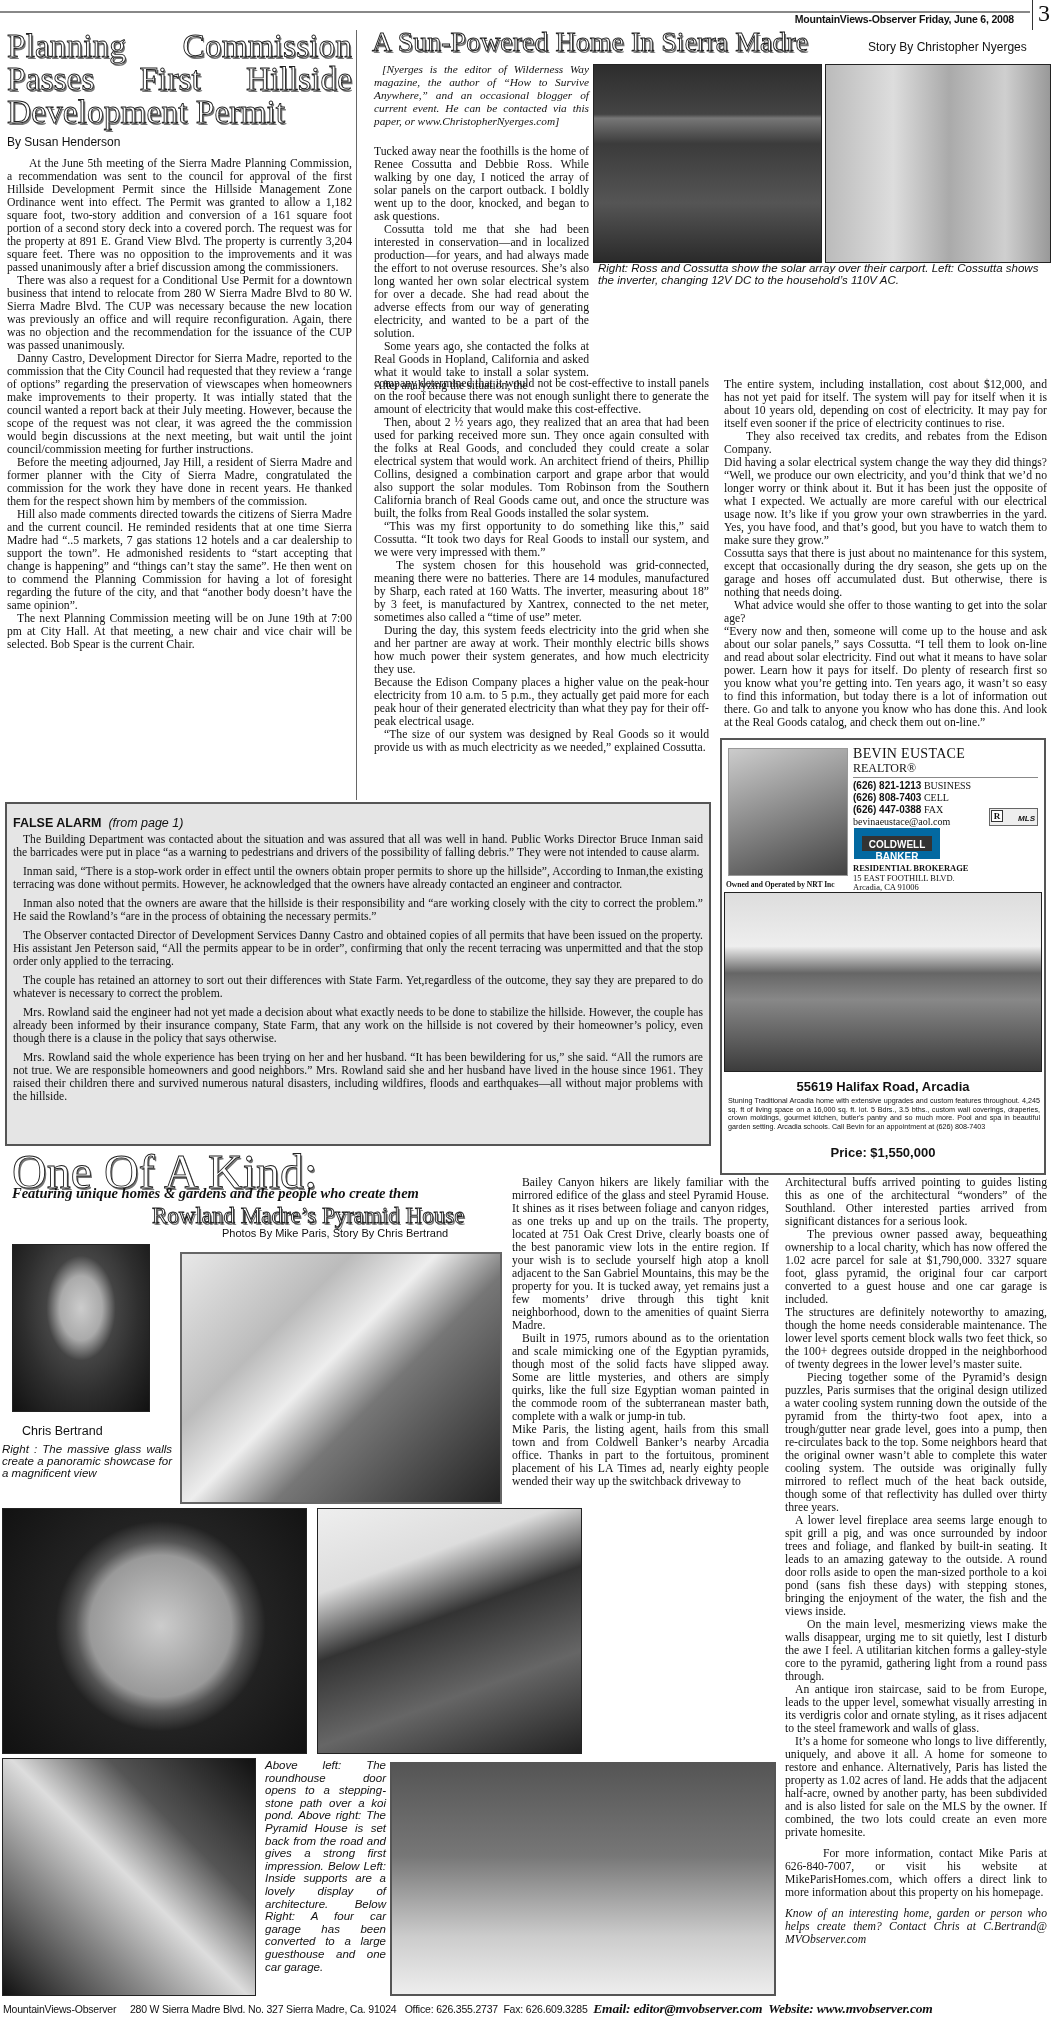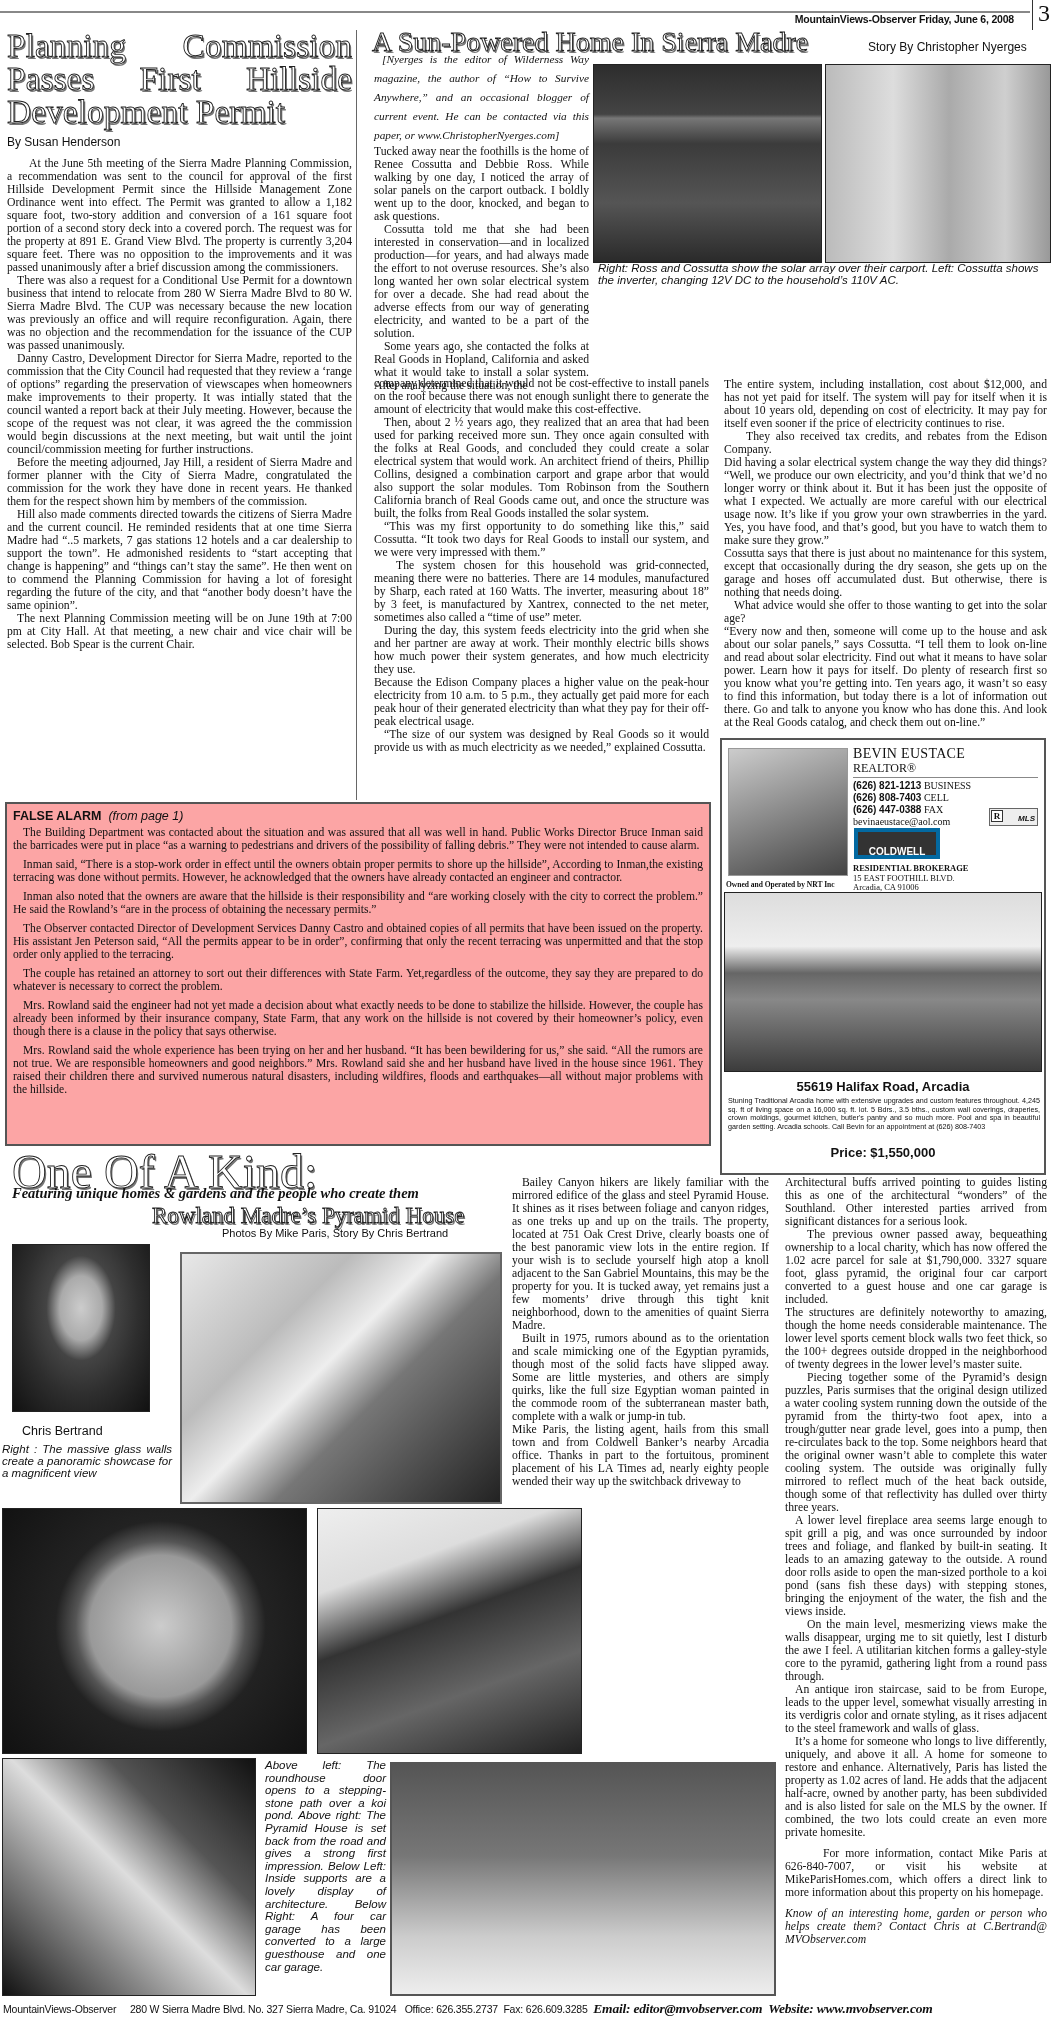--- a/index.html
+++ b/index.html
@@ -14,47 +14,47 @@
 .h1a span{display:block;text-align:justify;text-align-last:justify}
 .h1a span.last{text-align-last:left}
 .byline-a{left:7px;top:135px;font-family:"Liberation Sans",sans-serif;font-size:12px}
 .body{font-size:11.7px;line-height:13px;text-align:justify}
 .body p{text-indent:10px}
 .body p.ni{text-indent:0}
 .body p.in2{text-indent:22px}
 .art1{left:7px;top:157px;width:345px}
 .h1b{left:372px;top:28px;font-size:28px;white-space:nowrap}
 .byline-b{left:868px;top:40px;font-family:"Liberation Sans",sans-serif;font-size:12px}
-.intro{left:374px;top:50px;width:215px;font-style:italic;font-size:11.3px;line-height:19px;text-align:justify}
+.intro{left:374px;top:63px;width:215px;font-style:italic;font-size:11.3px;line-height:13px;text-align:justify}
 .intro p{text-indent:8px}
 .art2a{left:374px;top:145px;width:215px}
 .art2b{left:374px;top:377px;width:335px}
 .photo{background:#3a3a3a;border:1px solid #222;overflow:hidden}
 .ph-solar{left:593px;top:64px;width:229px;height:199px;background:linear-gradient(180deg,#2d2d2d 0%,#444 25%,#777 27%,#3b3b3b 40%,#555 70%,#2a2a2a 100%)}
 .ph-inverter{left:825px;top:64px;width:226px;height:199px;background:linear-gradient(90deg,#bbb 0%,#ddd 30%,#aaa 55%,#cfcfcf 80%,#999 100%)}
 .cap-solar{left:598px;top:262px;width:450px;font-family:"Liberation Sans",sans-serif;font-style:italic;font-size:11.5px;line-height:12px}
 .art2c{left:724px;top:378px;width:323px}
 .ad{left:720px;top:738px;width:326px;height:437px;border:2px solid #555;background:#fff}
 .ad-photo{left:6px;top:8px;width:120px;height:128px;background:linear-gradient(160deg,#ccc,#888 50%,#444);border:1px solid #999}
 .ad-name{left:131px;top:6px;font-size:14px;letter-spacing:0.3px}
 .ad-title{left:131px;top:21px;font-size:12px}
 .ad-hr{left:131px;top:37px;width:185px;height:1px;background:#888}
 .ad-lines{left:131px;top:40px;font-size:10px;line-height:12px}
 .ad-lines b{font-family:"Liberation Sans",sans-serif}
-.ad-cb{left:132px;top:88px;width:86px;height:31px;background:#333;color:#fff;font-family:"Liberation Sans",sans-serif;font-weight:bold;font-size:10px;text-align:center;line-height:12px;padding-top:14px;border:4px solid #0369a1}
+.ad-cb{left:132px;top:88px;width:86px;height:31px;background:#333;color:#fff;font-family:"Liberation Sans",sans-serif;font-weight:bold;font-size:10px;text-align:center;line-height:12px;padding-top:3px;border:8px solid #0369a1}
 .ad-mls{left:267px;top:68px;width:49px;height:18px;border:1px solid #666;font-size:8px;font-family:"Liberation Sans",sans-serif;font-weight:bold;font-style:italic;text-align:right;padding:5px 2px 0 0;background:#eee}
 .ad-r{left:269px;top:70px;width:12px;height:12px;border:1px solid #333;font-size:9px;text-align:center;line-height:10px;font-weight:bold;background:#fff}
 .ad-brok{left:131px;top:124px;font-size:8.5px;line-height:9.5px;font-weight:bold}
 .ad-brok span{font-weight:normal;display:block}
 .ad-owned{left:4px;top:140px;font-size:7.5px;font-weight:bold}
 .ad-house{left:2px;top:152px;width:318px;height:180px;background:linear-gradient(180deg,#ddd 0%,#eee 30%,#666 45%,#888 60%,#3c3c3c 100%)}
 .ad-addr{left:0;top:339px;width:322px;text-align:center;font-family:"Liberation Sans",sans-serif;font-weight:bold;font-size:13px}
 .ad-desc{left:6px;top:357px;width:312px;font-family:"Liberation Sans",sans-serif;font-size:7.2px;line-height:8.5px;text-align:justify}
 .ad-price{left:0;top:405px;width:322px;text-align:center;font-family:"Liberation Sans",sans-serif;font-weight:bold;font-size:13px}
-.fa-box{left:5px;top:802px;width:706px;height:344px;border:2px solid #555;background:#fca5a5;padding:5px 6px}
+.fa-box{left:5px;top:802px;width:706px;height:344px;border:2px solid #555;background:#e5e5e5;padding:12px 6px}
 .fa-head{font-family:"Liberation Sans",sans-serif;font-size:12.5px;font-weight:bold;margin-bottom:3px}
 .fa-head i{font-weight:normal}
 .fa-box p{font-size:11.6px;line-height:13px;text-align:justify;text-indent:10px;margin-bottom:6px}
 .h1c{left:12px;top:1148px;font-size:48px}
 .tagline{left:12px;top:1185px;font-family:"Liberation Serif",serif;font-style:italic;font-weight:bold;font-size:14.5px;white-space:nowrap}
 .h1d{left:152px;top:1205px;font-size:23px}
 .credits{left:222px;top:1227px;font-family:"Liberation Sans",sans-serif;font-size:11px}
 .cb-photo{left:12px;top:1244px;width:138px;height:168px;background:radial-gradient(ellipse at 50% 38%,#ccc 0%,#aaa 22%,#444 36%,#2e2e2e 60%,#111 100%)}
 .cb-name{left:22px;top:1424px;font-family:"Liberation Sans",sans-serif;font-size:12.5px}
 .cb-cap{left:2px;top:1443px;width:170px;font-family:"Liberation Sans",sans-serif;font-style:italic;font-size:11.5px;line-height:12.2px;text-align:justify}

